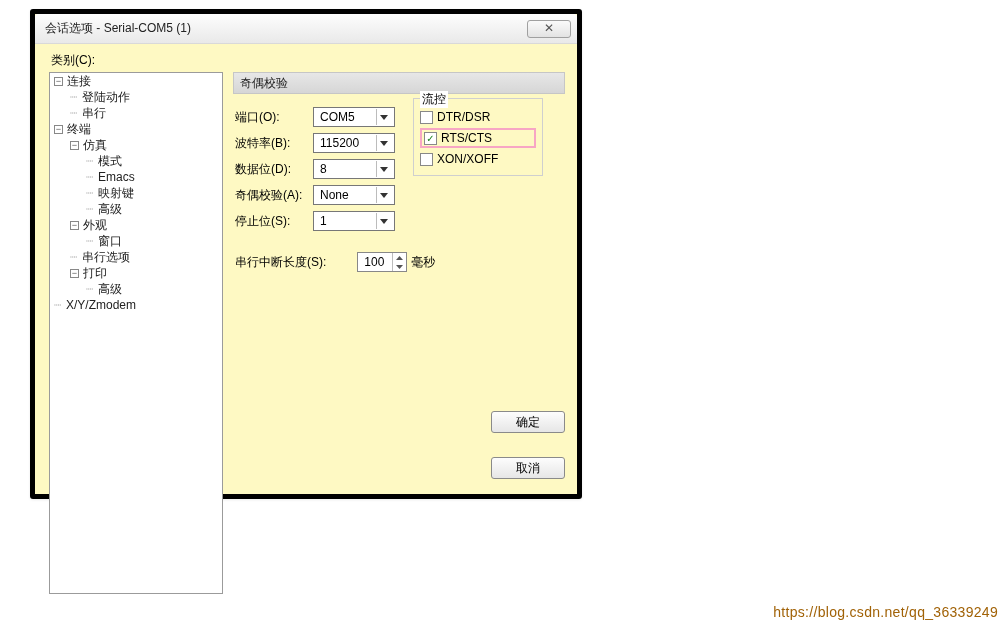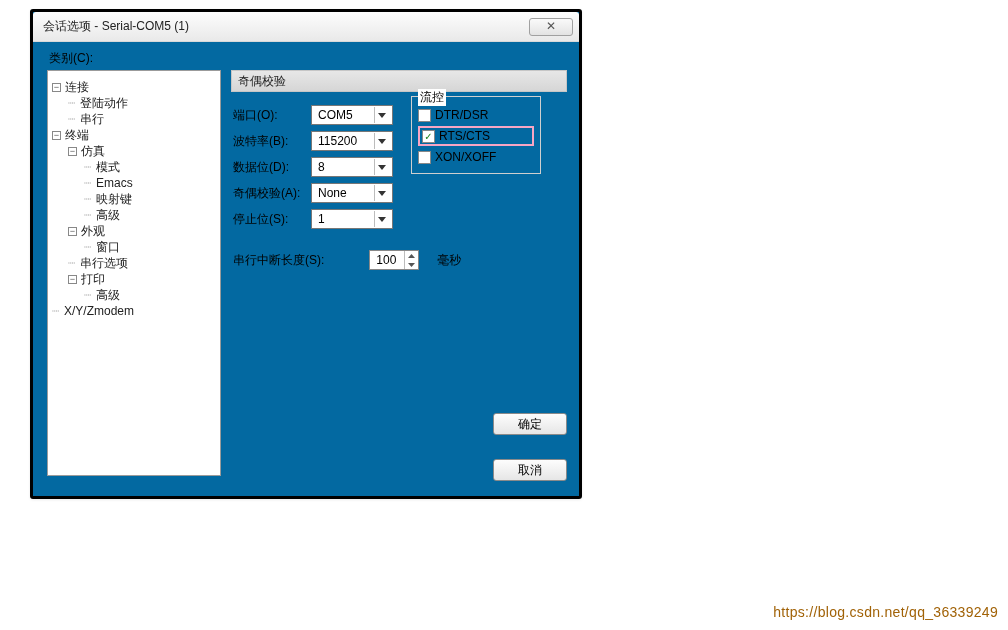--- a/index.html
+++ b/index.html
@@ -1,38 +1,38 @@
 <!DOCTYPE html>
 <html><head>
 <meta charset="utf-8">
 <style>
   * { box-sizing: border-box; font-family: "Microsoft YaHei", "SimSun", Tahoma, sans-serif; font-size: 12px; }
   body { margin: 0; background: #fff; width: 1008px; height: 630px; position: relative; }
   .dialog {
     position: absolute; left: 30px; top: 9px; width: 552px; height: 490px;
-    background: #0369a1; border: 3px solid #000000; border-radius: 3px;
+    background: #fef9c3; border: 5px solid #000000; border-radius: 3px;
     box-shadow: 0 1px 3px rgba(0,0,0,0.08);
   }
   .titlebar {
     height: 30px; display: flex; align-items: center; padding: 0 6px 0 10px;
     border-bottom: 1px solid #d9d9d9;
     background: linear-gradient(#fdfdfd,#e9e9e9);
      border-radius: 3px 3px 0 0;
   }
   .titlebar .title { flex: 1; color: #222; }
   .close-btn {
     width: 44px; height: 18px; border: 1px solid #a0a0a0; border-radius: 3px;
     background: linear-gradient(#fafafa,#e3e3e3); text-align: center; line-height: 14px;
     color: #555;
   }
   .body { position: absolute; left: 0; right: 0; top: 30px; bottom: 0; padding: 8px 10px 10px 14px; }
   .category-label { margin: 0 0 4px 2px; }
   .tree {
-    position: absolute; left: 14px; top: 28px; width: 174px; height: 406px;
-    border: 1px solid #9b9b9b; background: #fff; padding: 8px 2px; overflow: hidden;
+    position: absolute; left: 14px; top: 28px; width: 174px; height: 522px;
+    border: 1px solid #9b9b9b; background: #fff; padding: 0 2px; overflow: hidden;
     color: #222;
   }
   .tree ul { list-style: none; margin: 0; padding-left: 16px; }
   .tree > ul { padding-left: 2px; }
   .tree li { line-height: 16px; white-space: nowrap; }
   .tree .tog {
     display: inline-block; width: 9px; height: 9px; border: 1px solid #888;
     line-height: 7px; text-align: center; margin-right: 4px; font-size: 9px;
     vertical-align: 1px; color:#555; background:#fff;
   }
@@ -68,21 +68,21 @@
     position: absolute; top: -8px; left: 6px; background: #fff; padding: 0 2px;
   }
   .chk { display: flex; align-items: center; height: 20px; gap: 4px; }
   .chkbox {
     width: 13px; height: 13px; border: 1px solid #888; background: #fff;
     display:flex;align-items:center;justify-content:center;font-size:10px;color:#1a7f1a;
   }
   .hl-rts {
     border: 2px solid #f7a6c4; margin: 1px 0; padding: 0 2px;
   }
-  .break-row { margin-top: 18px; display: flex; align-items: center; gap: 18px; }
+  .break-row { margin-top: 18px; display: flex; align-items: center; gap: 4px; }
   .spin {
     width: 50px; height: 20px; border: 1px solid #888; background:#fff;
     display: inline-flex; align-items: center; padding-left: 6px; position: relative; margin-left: 27px;
   }
   .spin .btns { position:absolute; right:0; top:0; bottom:0; width:14px; border-left:1px solid #bcbcbc;
     display:flex;flex-direction:column;}
   .spin .s { flex:1;display:flex;align-items:center;justify-content:center;}
   .buttons { position:absolute; right: 12px; bottom: 15px; display:flex; gap: 24px; flex-direction: column; }
   .btn {
     width: 74px; height: 22px; border: 1px solid #8a8a8a; border-radius: 3px;

